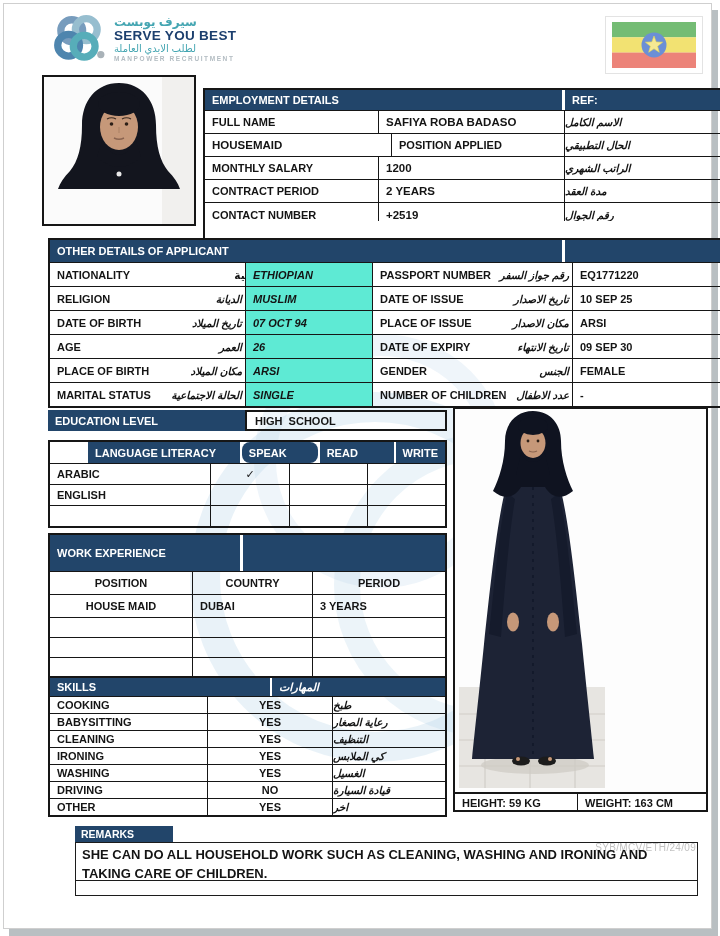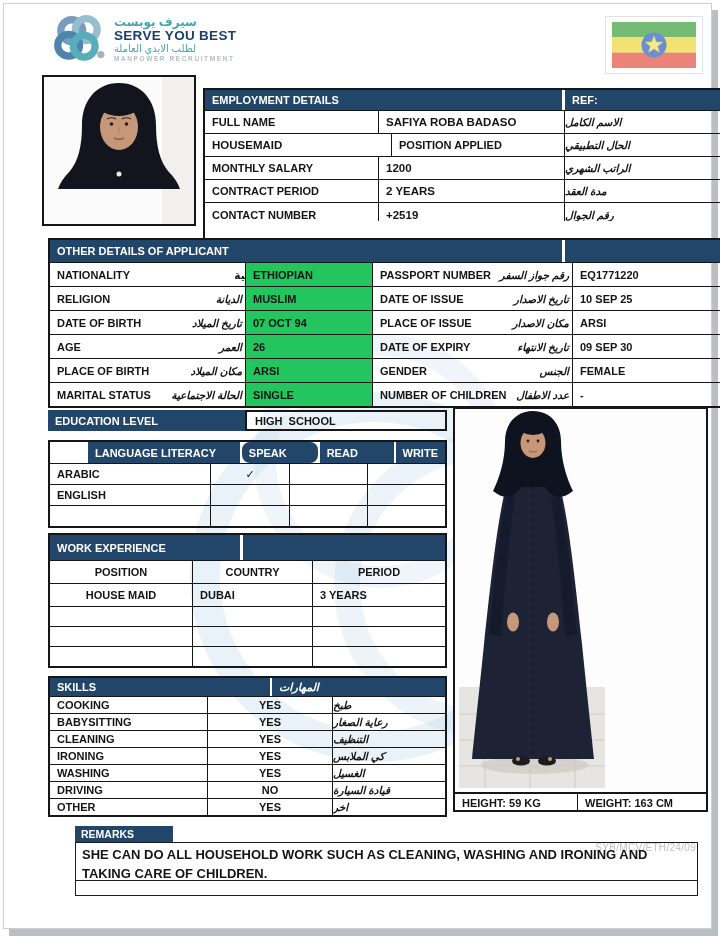--- a/index.html
+++ b/index.html
@@ -52,38 +52,38 @@
   .emp .r{height:22px;}
   .emp .r-tall{height:42px;align-items:flex-start;}
   .emp .r-tall .cell{align-items:flex-start;padding-top:6px;}
   
   .other{left:44px;top:234px;width:680px;}
   .other .hdr{height:22px;gap:3px;}
   .other .seg1{width:512px;}
   .other .seg2{flex:1;}
   .other .r{height:23px;}
   .other .lblL{width:195px;}
-  .other .valL{width:127px;background:#22c55e;}
+  .other .valL{width:127px;background:#5eead4;font-style:italic;}
   .other .lblR{width:200px;}
   .other .valR{width:130px;}
   .lbl-wrap{display:flex;justify-content:space-between;align-items:center;width:100%;padding:0 3px 0 7px;box-sizing:border-box;}
   .ar-clip{position:absolute;right:-30px;top:50%;transform:translateY(-50%);direction:rtl;font-size:10.5px;font-weight:700;white-space:nowrap;}
   
   .edu-bar{position:absolute;left:44px;top:406px;width:197px;height:21px;display:flex;align-items:center;padding-left:7px;font-size:11px;box-sizing:border-box;}
   .edu-val{position:absolute;left:241px;top:406px;width:202px;height:21px;border:2px solid #161616;box-sizing:border-box;
     display:flex;align-items:center;padding-left:8px;font-size:11px;font-weight:600;white-space:pre;background:transparent;}
   
   .lang{left:44px;top:436px;width:399px;}
   .lang .hdr{height:21px;gap:2px;margin-left:38px;}
   .lang .h1{width:159px;}.lang .h2{width:79px;border-radius:8px;}.lang .h3{width:77px;}.lang .h4{flex:1;}
   .lang .r{height:20px;}
   .lang .c1{width:160px;}.lang .c2{width:79px;justify-content:center;}.lang .c3{width:78px;}.lang .c4{flex:1;}
   
   .work{left:44px;top:529px;width:399px;}
-  .work .hdr{height:25px;gap:3px;}
+  .work .hdr{height:36px;gap:3px;}
   .work .seg1{width:190px;}
   .work .seg2{flex:1;}
   .work .r{height:22px;}
   .work .r-sm{height:19px;}
   .work .c1{width:142px;justify-content:center;}
   .work .c2{width:120px;}
   .work .c3{flex:1;}
   .work .head .cell{justify-content:center;font-weight:700;}
   
   .skills{left:44px;top:672px;width:399px;}

